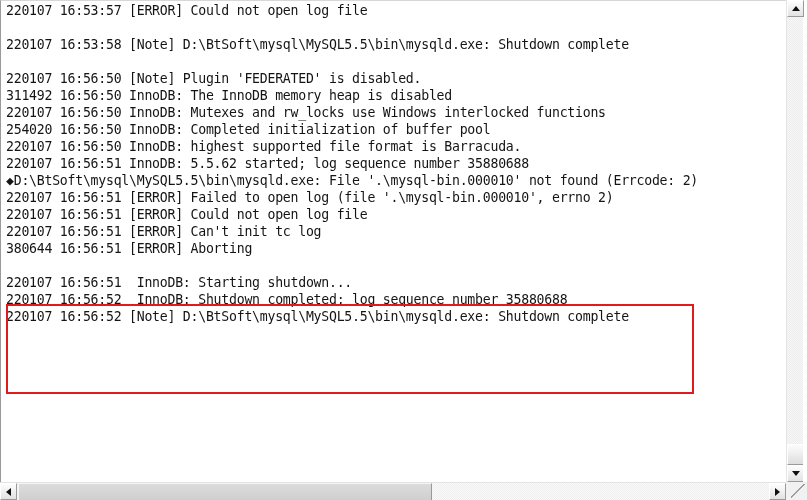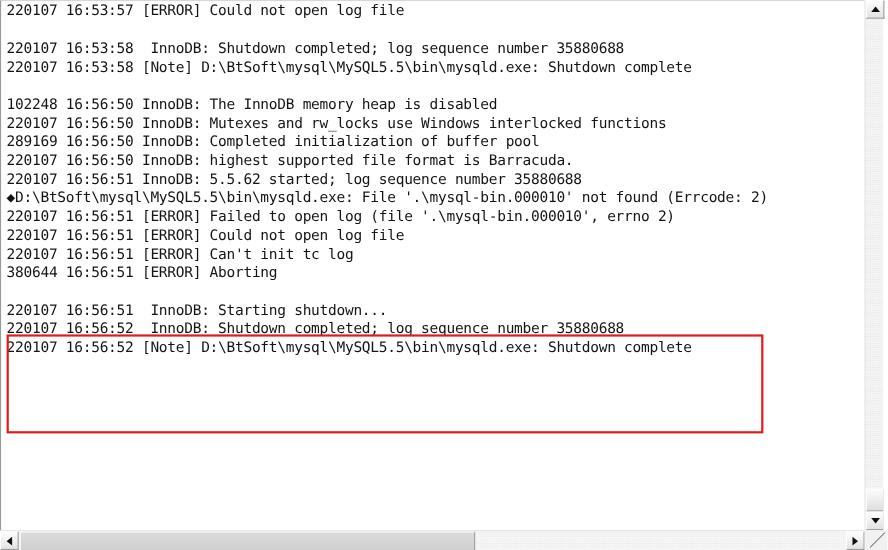--- a/index.html
+++ b/index.html
@@ -188,26 +188,26 @@
 </style>
 </head>
 <body>
 
 <div id="window">
 
   <div id="text-pane">
     <div id="log-lines">
         <div class="log-line">220107 16:53:57 [ERROR] Could not open log file</div>
         <div class="log-line blank">&nbsp;</div>
-        <div class="log-line">220107 16:53:58  InnoDB: Shutdown completed; log sequence number 35880688</div>
         <div class="log-line">220107 16:53:58 [Note] D:\BtSoft\mysql\MySQL5.5\bin\mysqld.exe: Shutdown complete</div>
         <div class="log-line blank">&nbsp;</div>
-        <div class="log-line">102248 16:56:50 InnoDB: The InnoDB memory heap is disabled</div>
+        <div class="log-line">220107 16:56:50 [Note] Plugin 'FEDERATED' is disabled.</div>
+        <div class="log-line">311492 16:56:50 InnoDB: The InnoDB memory heap is disabled</div>
         <div class="log-line">220107 16:56:50 InnoDB: Mutexes and rw_locks use Windows interlocked functions</div>
-        <div class="log-line">289169 16:56:50 InnoDB: Completed initialization of buffer pool</div>
+        <div class="log-line">254020 16:56:50 InnoDB: Completed initialization of buffer pool</div>
         <div class="log-line">220107 16:56:50 InnoDB: highest supported file format is Barracuda.</div>
         <div class="log-line">220107 16:56:51 InnoDB: 5.5.62 started; log sequence number 35880688</div>
         <div class="log-line">◆D:\BtSoft\mysql\MySQL5.5\bin\mysqld.exe: File '.\mysql-bin.000010' not found (Errcode: 2)</div>
         <div class="log-line">220107 16:56:51 [ERROR] Failed to open log (file '.\mysql-bin.000010', errno 2)</div>
         <div class="log-line">220107 16:56:51 [ERROR] Could not open log file</div>
         <div class="log-line">220107 16:56:51 [ERROR] Can't init tc log</div>
         <div class="log-line">380644 16:56:51 [ERROR] Aborting</div>
         <div class="log-line blank">&nbsp;</div>
         <div class="log-line">220107 16:56:51  InnoDB: Starting shutdown...</div>
         <div class="log-line">220107 16:56:52  InnoDB: Shutdown completed; log sequence number 35880688</div>

